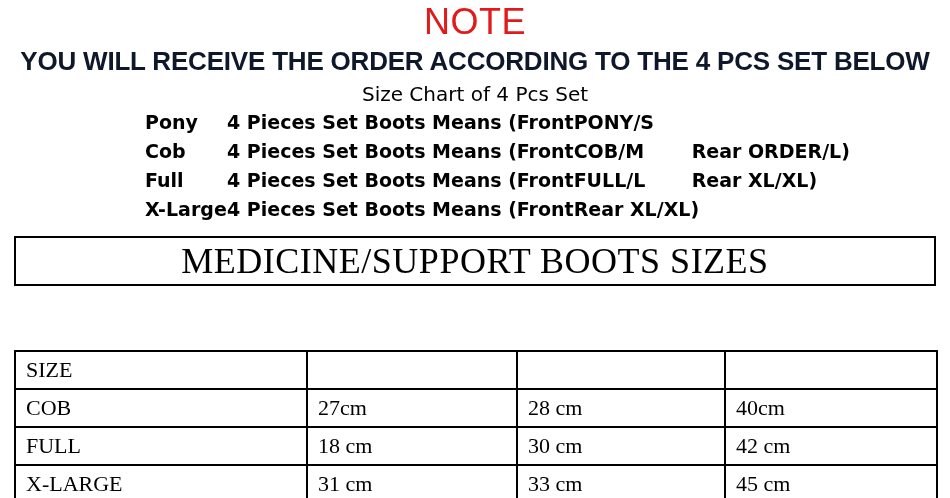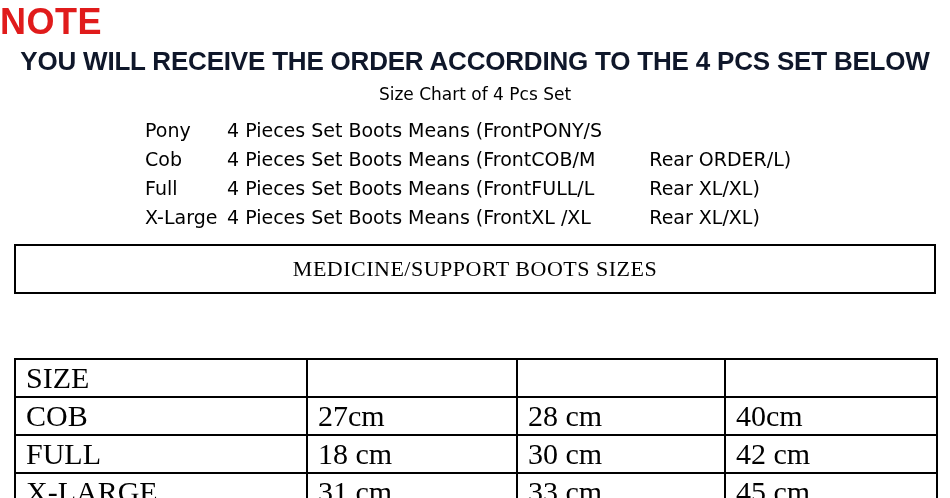--- a/index.html
+++ b/index.html
@@ -13,50 +13,52 @@
     font-family: "Liberation Sans", sans-serif;
     color: #000000;
     overflow: hidden;
   }
   .page {
     position: relative;
     width: 950px;
     height: 498px;
   }
   .note-title {
+    text-align: center;
     color: #e01b1b;
-    font-weight: bold;
+    font-weight: normal;
     font-size: 36px;
     line-height: 40px;
     margin: 0;
     padding-top: 2px;
     letter-spacing: 0.5px;
   }
   .note-sub {
     text-align: center;
     color: #0f172a;
     font-weight: bold;
     font-size: 26px;
     line-height: 30px;
     margin: 0;
     padding-top: 4px;
     letter-spacing: -0.2px;
   }
   .size-chart-heading {
     text-align: center;
-    font-size: 17px;
+    font-size: 20px;
     line-height: 24px;
     margin: 0;
     padding-top: 6px;
     font-family: "DejaVu Sans", sans-serif;
   }
   .set-lines {
-    margin: 8px auto;
+    margin: 0 auto;
     padding-top: 2px;
     width: 660px;
+    font-weight: bold;
   }
   .set-line {
     display: flex;
     font-size: 19px;
     line-height: 29px;
     font-family: "DejaVu Sans", sans-serif;
     white-space: pre;
   }
   .set-line .col-size {
     width: 82px;
@@ -74,38 +76,38 @@
   .banner {
     margin: 12px 14px 0 14px;
     border: 2px solid #000000;
     height: 46px;
     display: flex;
     align-items: center;
     justify-content: center;
   }
   .banner-text {
     font-family: "Liberation Serif", serif;
-    font-size: 22px;
+    font-size: 36px;
     letter-spacing: 0.5px;
   }
   .spacer {
     height: 64px;
   }
   table.sizes {
     width: 922px;
     margin: 0 14px;
     border-collapse: collapse;
     table-layout: fixed;
   }
   table.sizes td {
     border: 2px solid #000000;
     height: 36px;
     padding: 0 0 0 10px;
     font-family: "Liberation Serif", serif;
-    font-size: 30px;
+    font-size: 22px;
     vertical-align: middle;
   }
   table.sizes col.c1 { width: 292px; }
   table.sizes col.c2 { width: 210px; }
   table.sizes col.c3 { width: 208px; }
   table.sizes col.c4 { width: 212px; }
 </style>
 </head>
 <body>
 
@@ -130,21 +132,20 @@
     </div>
     <div class="set-line">
       <span class="col-size">Full</span>
       <span class="col-means">4 Pieces Set Boots Means (Front</span>
       <span class="col-front">FULL/L</span>
       <span class="col-rear">Rear XL/XL)</span>
     </div>
     <div class="set-line">
       <span class="col-size">X-Large</span>
       <span class="col-means">4 Pieces Set Boots Means (Front</span>
-      <span class="col-front">XL /XL</span>
       <span class="col-rear">Rear XL/XL)</span>
     </div>
   </div>
 
   <div class="banner">
     <span class="banner-text">MEDICINE/SUPPORT BOOTS SIZES</span>
   </div>
 
   <div class="spacer"></div>
 

